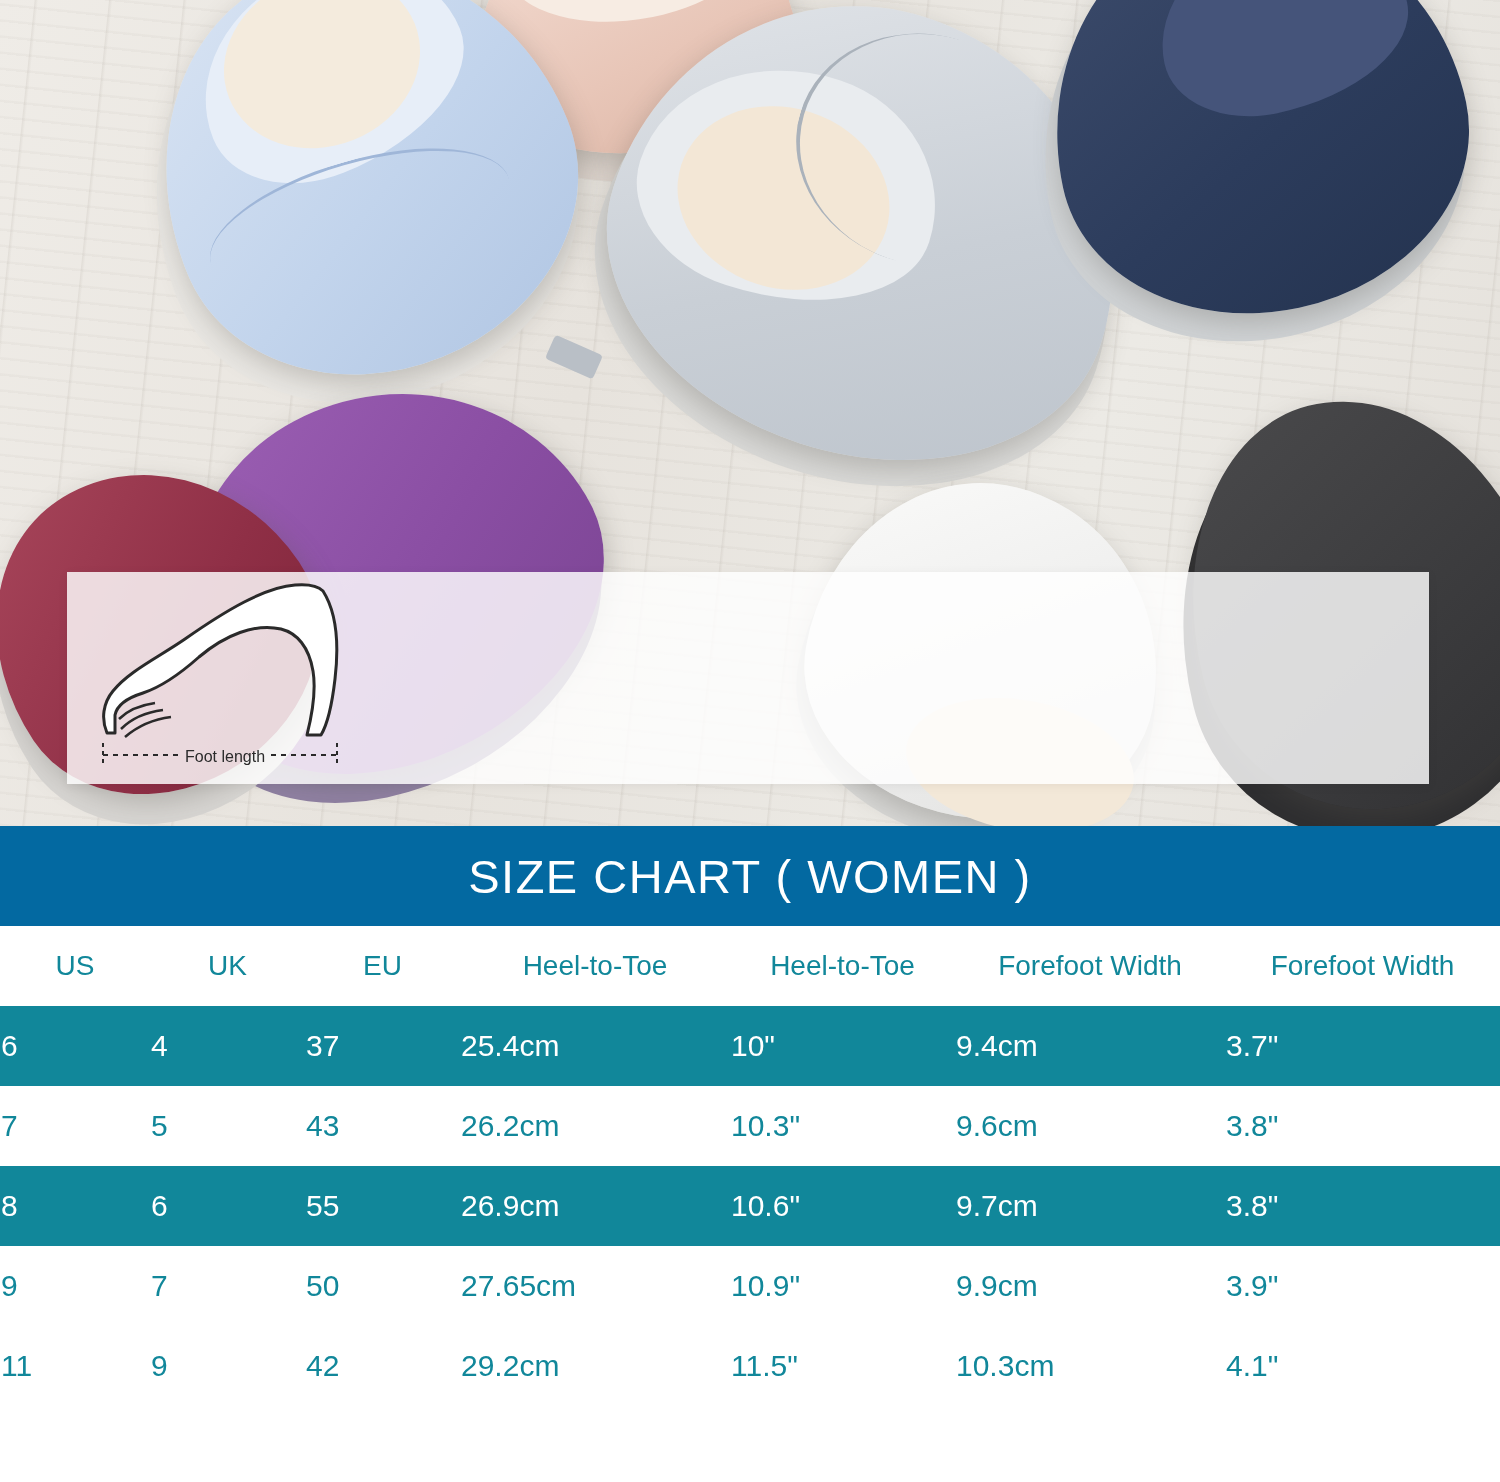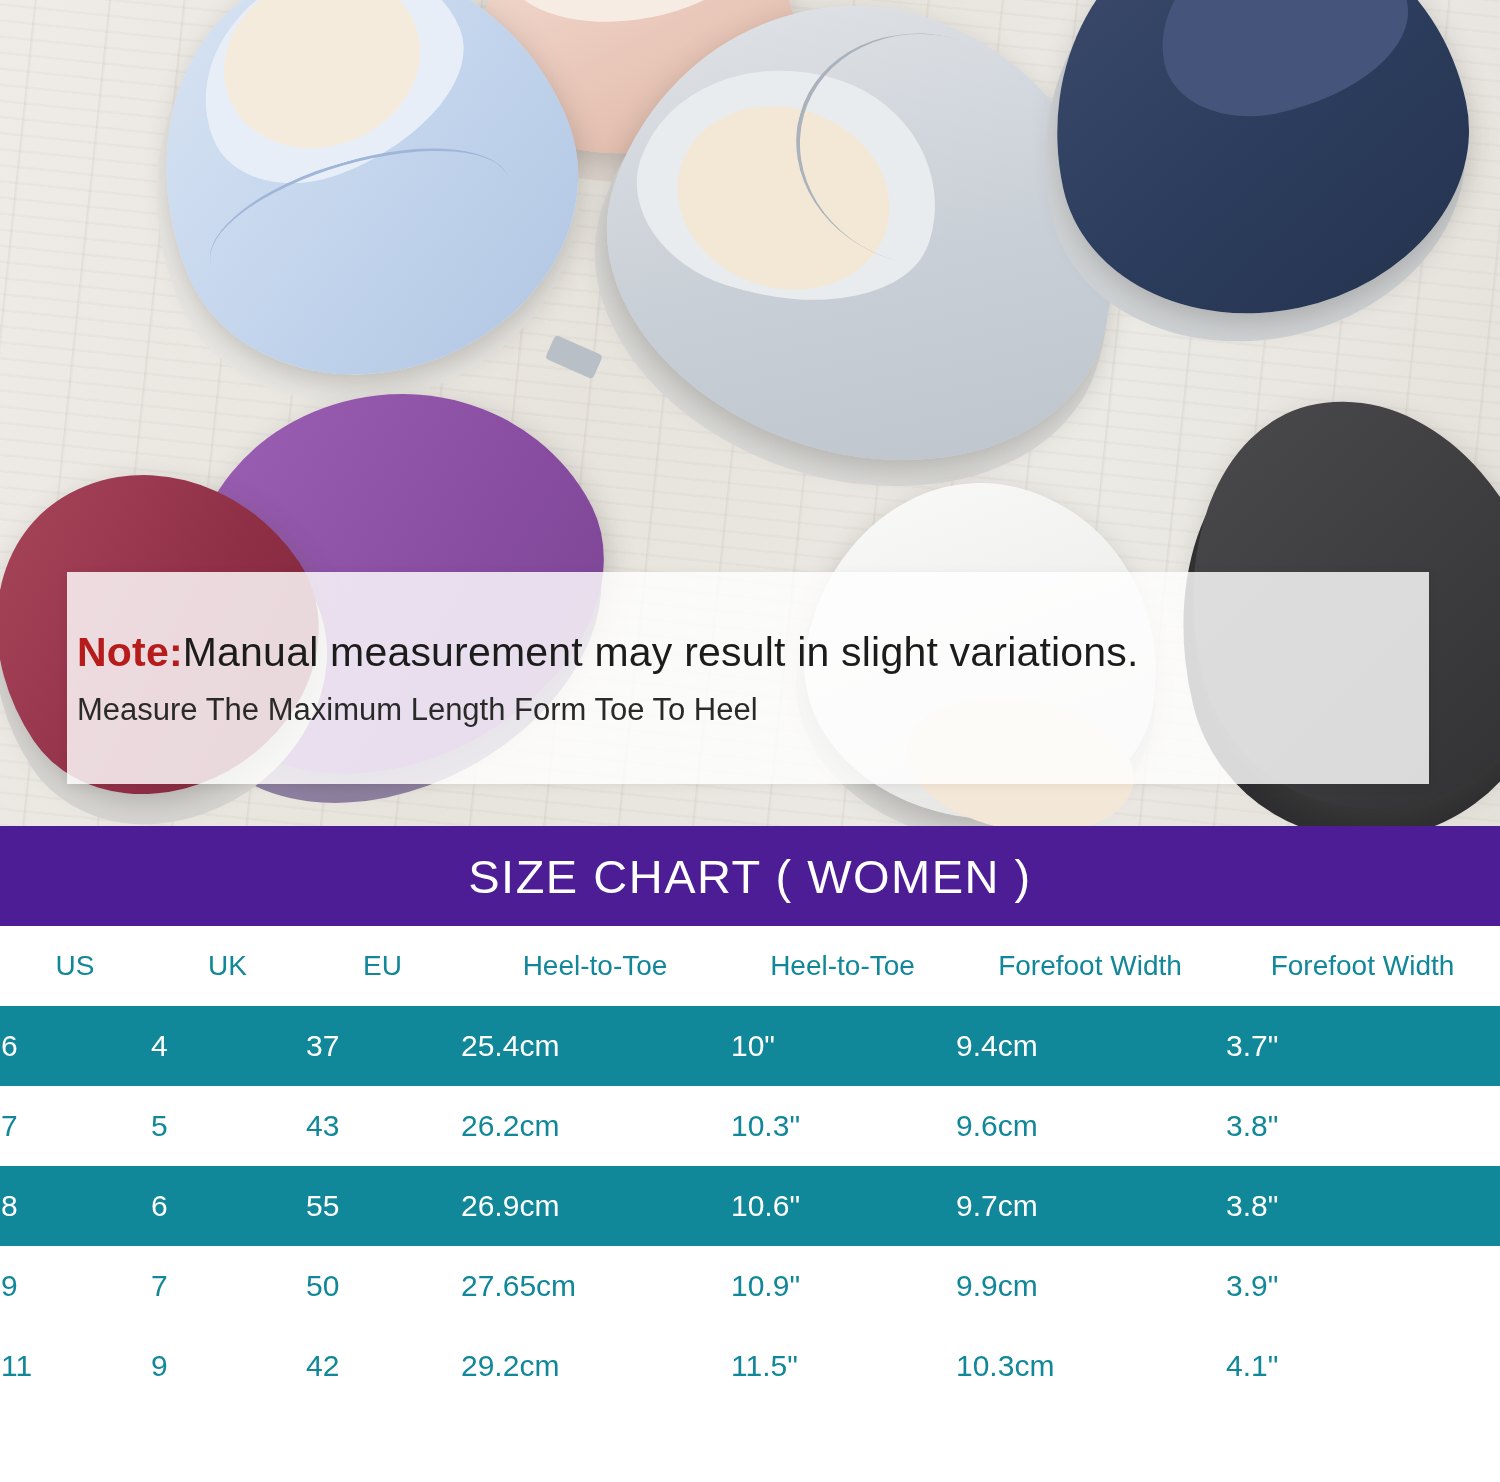--- a/index.html
+++ b/index.html
@@ -97,21 +97,21 @@
     margin-top: 16px;
     font-size: 31px;
     color: #2a2a2a;
     white-space: nowrap;
   }
 
   
   .chart-title-bar {
     width: 1500px;
     height: 100px;
-    background: #4c1d95;
+    background: #0369a1;
     display: flex;
     align-items: center;
     justify-content: center;
   }
   .chart-title {
     color: #ffffff;
     font-size: 47px;
     letter-spacing: 1.5px;
   }
 
@@ -185,23 +185,32 @@
   <div class="slipper" style="left:-8px; top:470px; width:320px; height:320px; background:linear-gradient(150deg,#a8465b 0%,#8f2f46 60%,#7d2439 100%); transform:rotate(-34deg);"></div>
 
   <div class="sole" style="left:800px; top:500px; width:360px; height:340px; background:#d8d8d6; transform:rotate(10deg);"></div>
   <div class="slipper" style="left:808px; top:484px; width:352px; height:334px; background:linear-gradient(150deg,#fbfbfa 0%,#ececeb 60%,#e2e2e1 100%); transform:rotate(10deg);"></div>
   <div style="position:absolute; left:905px; top:700px; width:230px; height:130px; background:#f3e8d8; border-radius:50%; transform:rotate(10deg);"></div>
 
   <div class="sole" style="left:1180px; top:420px; width:360px; height:420px; background:#2e2e30; transform:rotate(-14deg);"></div>
   <div class="slipper" style="left:1190px; top:398px; width:350px; height:412px; background:linear-gradient(150deg,#4a4a4c 0%,#3b3b3d 60%,#313133 100%); transform:rotate(-14deg);"></div>
 
   <div class="note-banner">
-    <div class="note-text">
-      <div class="note-line1"><span class="note-word">Note:</span><span>Manual measurement may result in slight variations.</span></div>
-      <div class="note-line2">Measure The Maximum Length Form Toe To Heel</div>
+    <div class="foot-diagram">
+      <svg width="270" height="190" viewBox="0 0 270 190">
+        <path d="M238 8 C252 30 254 62 250 96 C247 122 242 142 236 152 L222 152 C228 128 231 106 228 88 C224 64 212 50 196 46 C170 40 140 52 114 74 C96 90 76 104 58 110 C42 115 32 122 30 132 L30 150 L22 150 C16 136 18 120 28 108 C44 88 74 74 100 56 C140 28 180 4 210 2 C222 1 232 2 238 8 Z" fill="#ffffff" stroke="#2a2a2a" stroke-width="3" stroke-linejoin="round"></path>
+        <path d="M34 136 C44 126 56 122 70 120" fill="none" stroke="#2a2a2a" stroke-width="2.5"></path>
+        <path d="M36 146 C48 134 62 129 78 127" fill="none" stroke="#2a2a2a" stroke-width="2.5"></path>
+        <path d="M40 154 C54 142 70 136 86 134" fill="none" stroke="#2a2a2a" stroke-width="2.5"></path>
+        <line x1="18" y1="160" x2="18" y2="182" stroke="#2a2a2a" stroke-width="2" stroke-dasharray="4,4"></line>
+        <line x1="252" y1="160" x2="252" y2="182" stroke="#2a2a2a" stroke-width="2" stroke-dasharray="4,4"></line>
+        <line x1="18" y1="172" x2="96" y2="172" stroke="#2a2a2a" stroke-width="2" stroke-dasharray="5,5"></line>
+        <line x1="186" y1="172" x2="252" y2="172" stroke="#2a2a2a" stroke-width="2" stroke-dasharray="5,5"></line>
+        <text x="140" y="179" text-anchor="middle" font-family="Liberation Sans, sans-serif" font-size="16" fill="#2a2a2a">Foot length</text>
+      </svg>
     </div>
   </div>
 </div>
 
 <div class="chart-title-bar">
   <div class="chart-title">SIZE CHART ( WOMEN )</div>
 </div>
 
 <table class="size-table">
   <colgroup>

